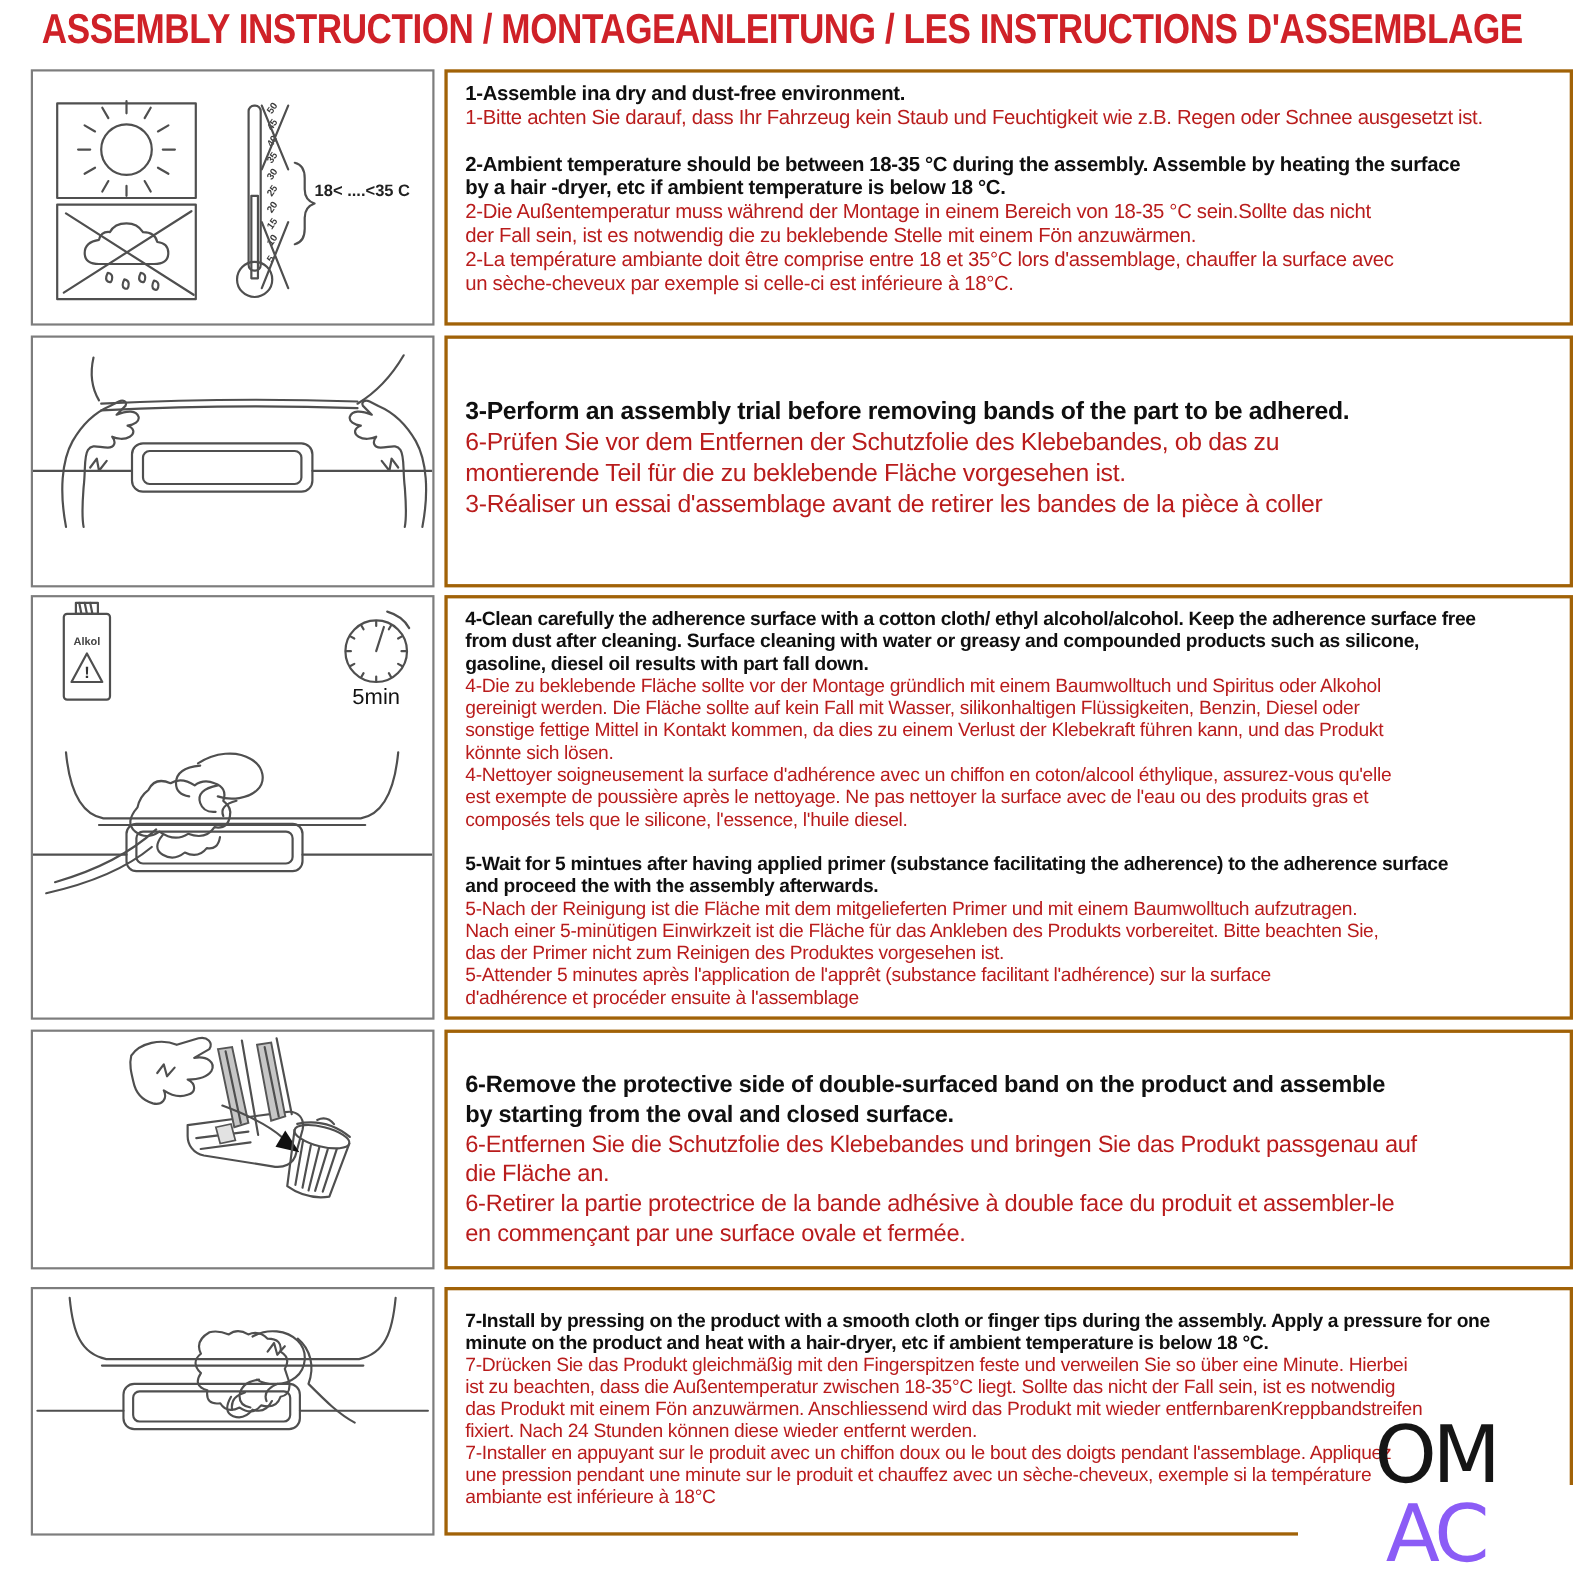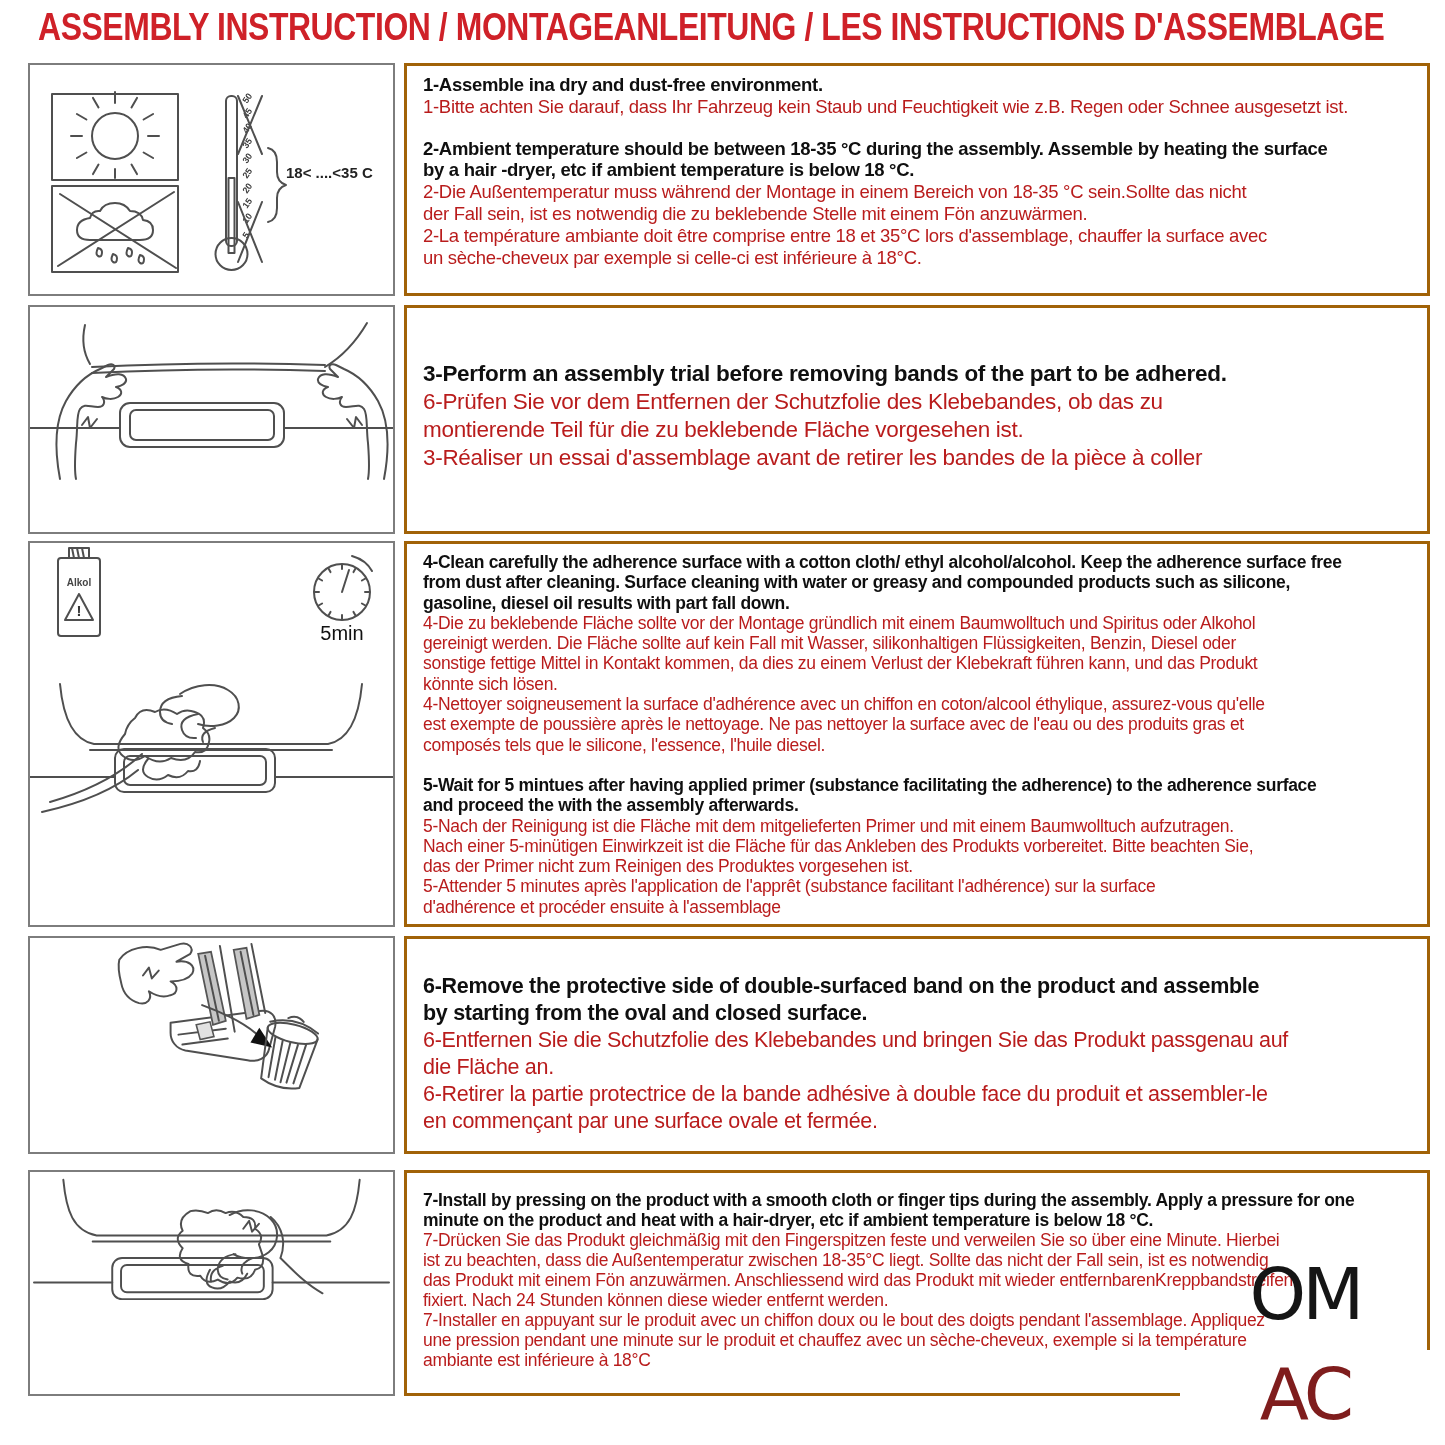--- a/index.html
+++ b/index.html
@@ -34,21 +34,21 @@
   .s4 p{font-size:21.5px;line-height:1.26;letter-spacing:-0.3px;}
   .s5{padding-top:18px;}
   .s5 p{font-size:17.5px;line-height:1.14;letter-spacing:-0.3px;}
   .logo{
     position:absolute;left:1180px;top:1350px;width:250px;height:80px;background:#fff;
     z-index:5;display:flex;align-items:center;justify-content:flex-end;
     font-family:"DejaVu Sans", sans-serif;font-weight:normal;font-size:72px;
     letter-spacing:-4px;line-height:1;flex-direction:column;
   }
   .logo .blk{color:#151515;}
-  .logo .red{color:#7f1d1d;margin-top:28px;}
+  .logo .red{color:#8b5cf6;}
   
   .lineart path,.lineart rect,.lineart circle,.lineart line,.lineart ellipse,.lineart polyline{
     stroke:#4f4f4f;fill:none;stroke-width:2;stroke-linecap:round;stroke-linejoin:round;
   }
   .lineart text{stroke:none;}
 </style>
 </head>
 <body>
 
 <div class="title">ASSEMBLY INSTRUCTION / MONTAGEANLEITUNG / LES INSTRUCTIONS D'ASSEMBLAGE</div>

